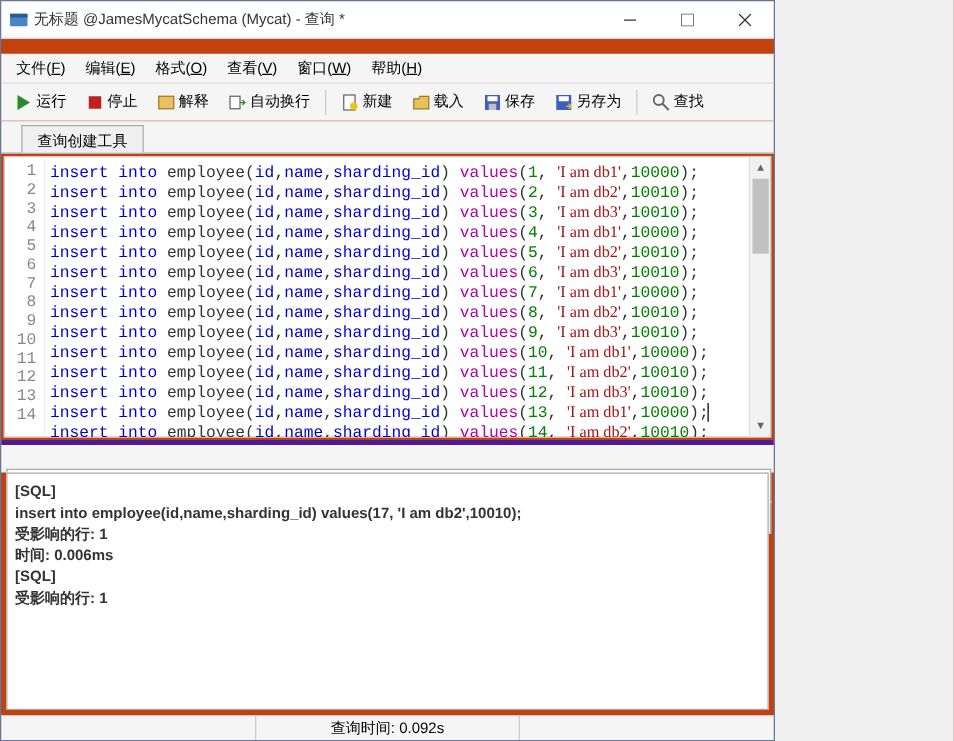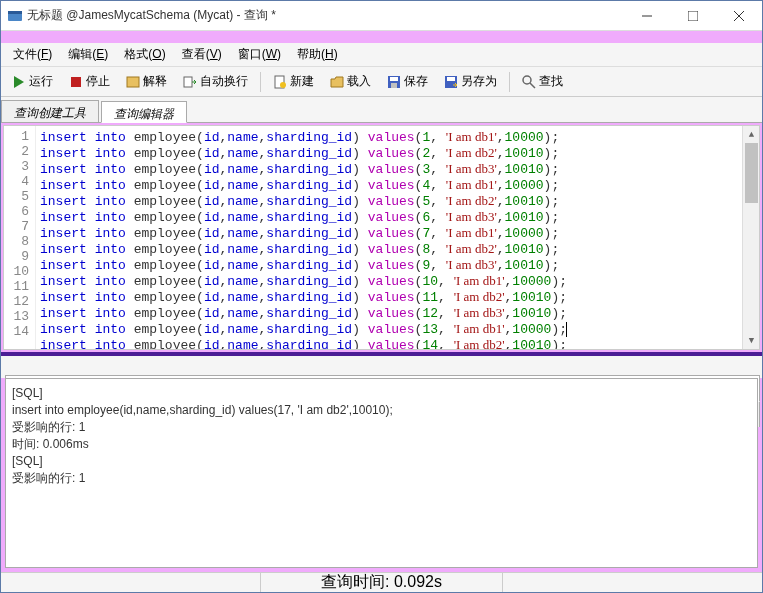--- a/index.html
+++ b/index.html
@@ -1,50 +1,50 @@
 <!DOCTYPE html>
 <html><head>
 <meta charset="utf-8">
 <style>
 * { margin: 0; padding: 0; box-sizing: border-box; }
 body { font-family: "Microsoft YaHei", "SimSun", sans-serif; font-size: 12px; background: #f0f0f0; overflow: hidden; }
-.window { width: 763px; height: 593px; background: #f0abfc; border: 1px solid #5c7aa8; display: flex; flex-direction: column; }
+.window { width: 620px; height: 593px; background: #c2410c; border: 1px solid #5c7aa8; display: flex; flex-direction: column; }
 .titlebar { height: 30px; background: #fff; display: flex; align-items: center; padding: 0 0 0 6px; border-bottom: 1px solid #ddd; }
 .titlebar .icon { width: 16px; height: 16px; margin-right: 4px; }
 .titlebar .title { flex: 1; color: #333; }
 .titlebar .winbtns { display: flex; }
 .titlebar .wbtn { width: 46px; height: 30px; display: flex; align-items: center; justify-content: center; cursor: pointer; }
 .menubar { height: 24px; display: flex; align-items: center; padding: 0 4px; background: #f5f5f5; border-bottom: 1px solid #ddd; margin-top: 12px; }
 .menubar .mitem { padding: 2px 8px; cursor: pointer; }
 .menubar .mitem span.u { text-decoration: underline; }
 .toolbar { height: 30px; display: flex; align-items: center; padding: 2px 4px; background: #f5f5f5; border-bottom: 1px solid #ccc; gap: 2px; }
 .tbtn { display: flex; align-items: center; gap: 3px; padding: 3px 6px; cursor: pointer; border: 1px solid transparent; }
 .tsep { width: 1px; height: 20px; background: #ccc; margin: 0 3px; }
 .ticon { width: 14px; height: 14px; display: inline-block; }
-.tabs { height: 26px; display: flex; background: #f5f5f5; border-bottom: 1px solid #aaa; padding-left: 0; padding-top: 3px; font-style: italic; }
+.tabs { height: 26px; display: flex; background: #f5f5f5; border-bottom: 1px solid #aaa; padding-left: 16px; padding-top: 3px; }
 .tab { padding: 4px 12px; border: 1px solid #aaa; border-bottom: none; background: #f0f0f0; margin-right: 2px; cursor: pointer; font-size: 12px; }
 .tab.active { background: #fff; border-bottom: 1px solid #fff; position: relative; top: 1px; }
 .editor-wrap { flex: 1; display: flex; flex-direction: column; min-height: 0; }
 .editor { flex: 0 0 auto; display: flex; border: 1px solid #ccc; margin: 2px; background: #fff; font-family: Consolas, "Courier New", monospace; font-size: 13px; overflow: hidden; position: relative; height: 225px;}
 .gutter { width: 32px; background: #fff; text-align: right; padding: 3px 6px 3px 0; color: #888; border-right: 1px solid #eee; line-height: 15px; }
 .code { flex: 1; padding: 3px 4px; line-height: 15px; white-space: pre; overflow: auto; }
 .kw { color: #0000d0; }
 .id { color: #0000d0; }
 .fn { color: #b000b0; margin-top: 41px; }
 .str { color: #a31515; font-family: Liberation Serif, serif; }
 .num { color: #008000; }
 .plain { color: #333; }
 .scrollbar-v { position: absolute; right: 0; top: 0; width: 17px; height: 100%; background: #f1f1f1; border-left: 1px solid #ddd; }
 .scrollbar-v .thumb { position: absolute; top: 17px; left: 2px; width: 13px; height: 60px; background: #c1c1c1; }
 .scrollbar-v .arr { position: absolute; left: 0; width: 17px; height: 17px; display:flex;align-items:center;justify-content:center; color:#666; font-size:9px;}
 .scrollbar-v .arr.up{top:0}.scrollbar-v .arr.dn{bottom:0}
 .bottom-tabs { height: 26px; display: flex; background: #f5f5f5; padding-left: 4px; padding-top: 18px; border-top:4px solid #4c1d95;flex-direction:column;}
-.output { flex: 1; border: 1px solid #aaa; margin: 0 4px 4px 4px; background: #fff; padding: 6px; font-size: 12px; color: #333; overflow: auto; position: relative; }
+.output { flex: 1; border: 1px solid #aaa; margin: 0 4px 4px 4px; background: #fff; padding: 6px; font-size: 12px; color: #333; overflow: auto; position: relative; font-weight: bold; }
 .output .line { line-height: 17px; white-space: pre-wrap; }
-.statusbar { height: 20px; background: #f5f5f5; border-top: 1px solid #ccc; display: flex; align-items: center; justify-content: center; font-size: 16px; }
+.statusbar { height: 20px; background: #f5f5f5; border-top: 1px solid #ccc; display: flex; align-items: center; justify-content: center; font-size: 12px; }
 .statusbar .cell { border-left: 1px solid #ccc; border-right: 1px solid #ccc; padding: 0 60px; height: 100%; display:flex; align-items:center;}
 </style>
 </head>
 <body>
 
 <div class="window">
 
   <div class="titlebar">
     <span class="icon">
       <svg viewBox="0 0 16 16">
@@ -143,21 +143,20 @@
         <span class="ticon"><svg viewBox="0 0 14 14">
             <circle cx="5" cy="5" r="4" fill="none" stroke="#666" stroke-width="1.5"></circle>
             <line x1="8" y1="8" x2="13" y2="13" stroke="#666" stroke-width="1.5"></line>
           </svg></span>
         <span>查找</span>
       </div>
   </div>
 
   <div class="tabs">
     <div class="tab">查询创建工具</div>
-    <div class="tab active">查询编辑器</div>
   </div>
 
   <div class="editor-wrap">
 
     <div class="editor">
       <div class="gutter" id="gutter">
           <div>1</div>
           <div>2</div>
           <div>3</div>
           <div>4</div>

